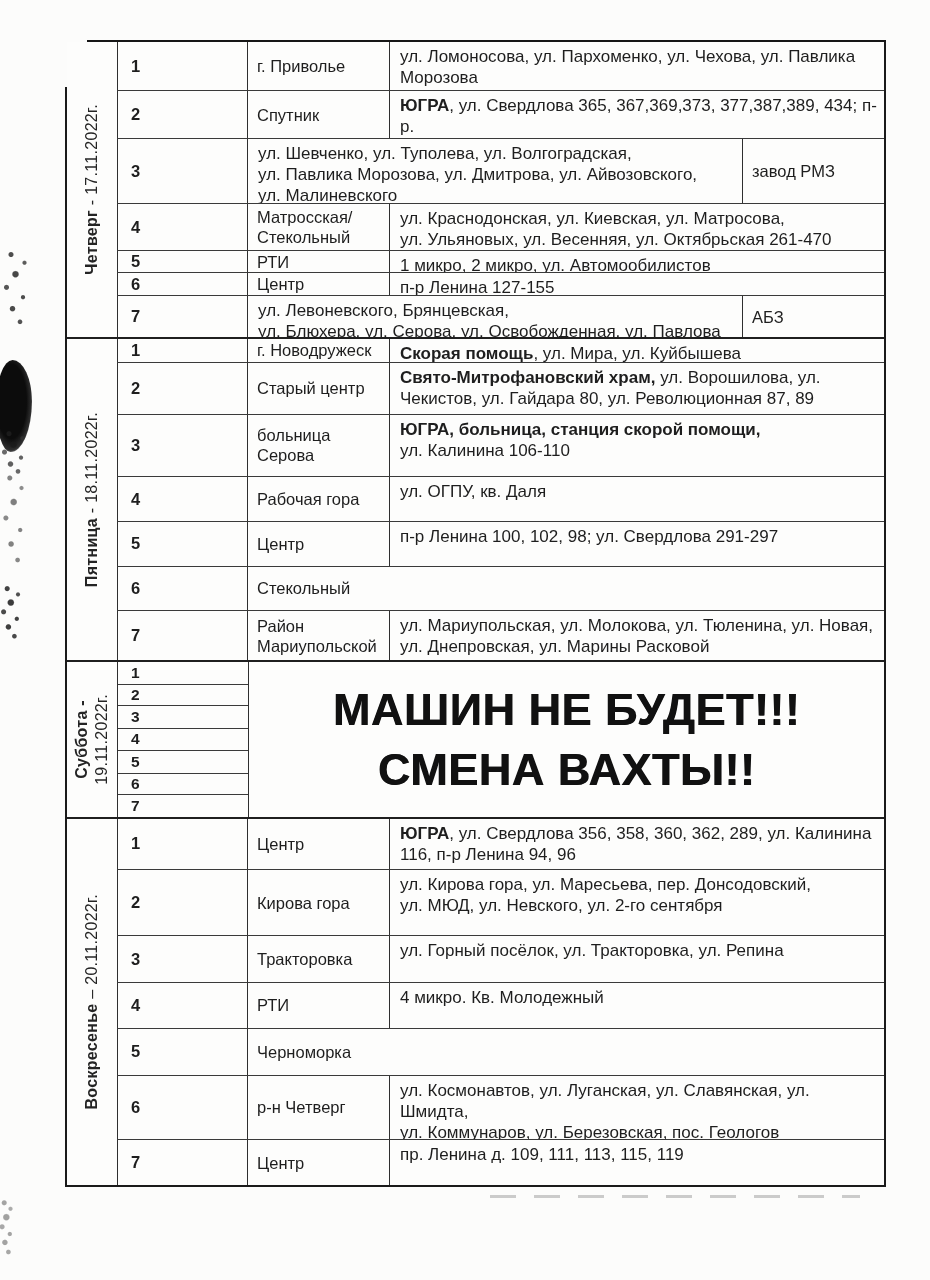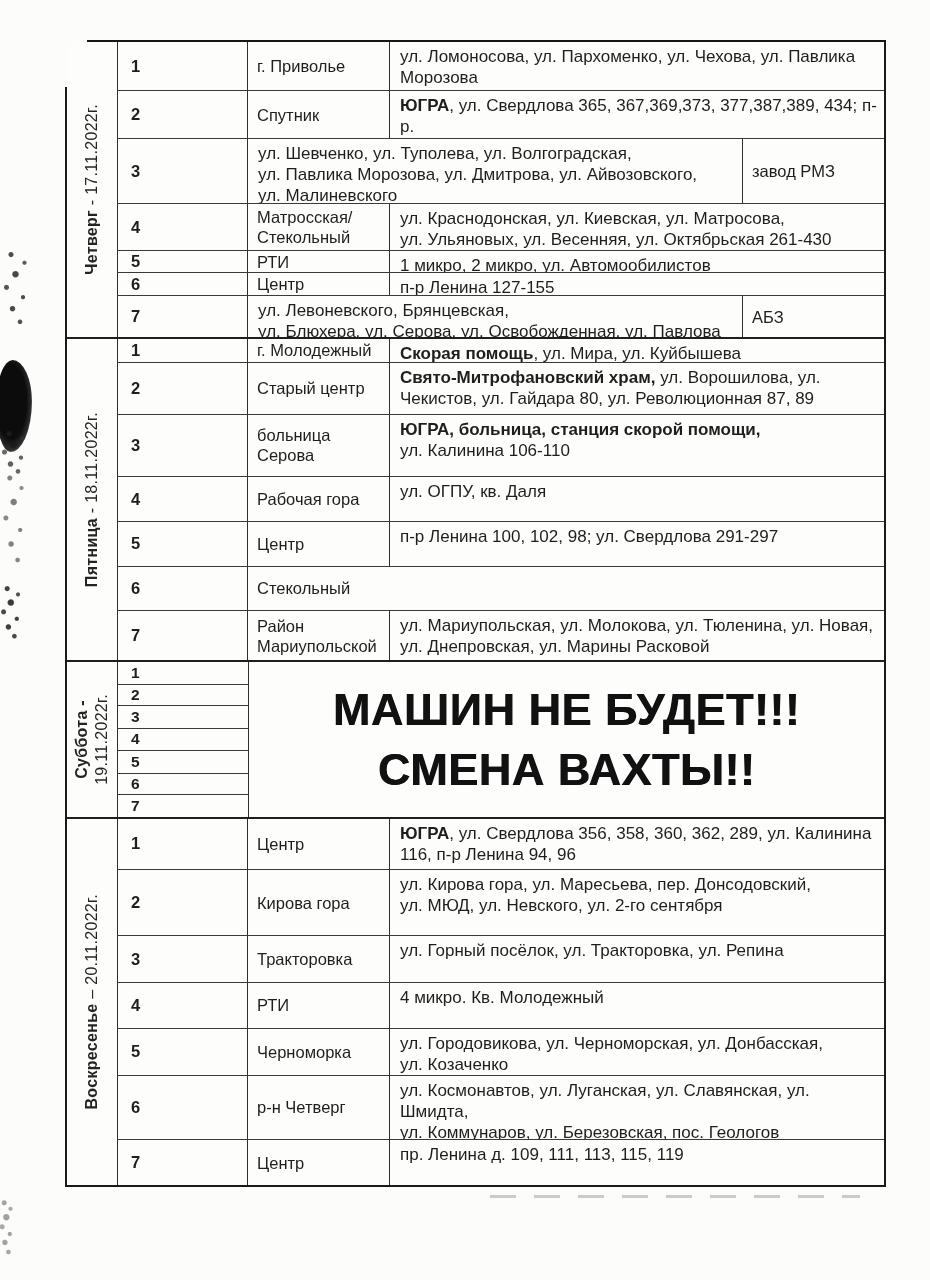--- a/index.html
+++ b/index.html
@@ -120,21 +120,21 @@
             <div class="cell streets-cell"><span class="b"></span><span class="">ул. Шевченко, ул. Туполева, ул. Волгоградская,
 ул. Павлика Морозова, ул. Дмитрова, ул. Айвозовского,
 ул. Малиневского</span></div>
             <div class="cell place-cell">завод РМЗ</div>
           </div>
           <div class="trow bt" style="height: 47px;">
             <div class="cell num-cell">4</div>
             <div class="cell place-cell">Матросская/
 Стекольный</div>
             <div class="cell streets-cell"><span class="b"></span><span class="">ул. Краснодонская, ул. Киевская, ул. Матросова,
-ул. Ульяновых, ул. Весенняя, ул. Октябрьская 261-430</span></div>
+ул. Ульяновых, ул. Весенняя, ул. Октябрьская 261-470</span></div>
           </div>
           <div class="trow bt" style="height: 22px;">
             <div class="cell num-cell">5</div>
             <div class="cell place-cell">РТИ</div>
             <div class="cell streets-cell"><span class="b"></span><span class="">1 микро, 2 микро, ул. Автомообилистов</span></div>
           </div>
           <div class="trow bt" style="height: 23px;">
             <div class="cell num-cell">6</div>
             <div class="cell place-cell">Центр</div>
             <div class="cell streets-cell"><span class="b"></span><span class="">п-р Ленина 127-155</span></div>
@@ -148,21 +148,21 @@
         </div>
     </div>
 
     <div class="block bt" style="height:323px">
       <div class="cell day-cell">
         <div class="day-label"><span class="b">Пятница </span><span>- 18.11.2022г.</span></div>
       </div>
       <div class="rows">
           <div class="trow" style="height: 23px;">
             <div class="cell num-cell">1</div>
-            <div class="cell place-cell">г. Молодежный</div>
+            <div class="cell place-cell">г. Новодружеск</div>
             <div class="cell streets-cell"><span class="b">Скорая помощь</span><span class="">, ул. Мира, ул. Куйбышева</span></div>
           </div>
           <div class="trow bt" style="height: 52px;">
             <div class="cell num-cell">2</div>
             <div class="cell place-cell">Старый центр</div>
             <div class="cell streets-cell"><span class="b">Свято-Митрофановский храм,</span><span class=""> ул. Ворошилова, ул.
 Чекистов, ул. Гайдара 80, ул. Революционная 87, 89</span></div>
           </div>
           <div class="trow bt" style="height: 63px;">
             <div class="cell num-cell">3</div>
@@ -237,22 +237,20 @@
             <div class="cell streets-cell"><span class="b"></span><span class="">ул. Горный посёлок, ул. Тракторовка, ул. Репина</span></div>
           </div>
           <div class="trow bt" style="height: 46px;">
             <div class="cell num-cell">4</div>
             <div class="cell place-cell">РТИ</div>
             <div class="cell streets-cell"><span class="b"></span><span class="">4 микро. Кв. Молодежный</span></div>
           </div>
           <div class="trow bt" style="height: 47px;">
             <div class="cell num-cell">5</div>
             <div class="cell place-cell">Черноморка</div>
-            <div class="cell streets-cell"><span class="b"></span><span class="">ул. Городовикова, ул. Черноморская, ул. Донбасская,
-ул. Козаченко</span></div>
           </div>
           <div class="trow bt" style="height: 65px;">
             <div class="cell num-cell">6</div>
             <div class="cell place-cell">р-н Четверг</div>
             <div class="cell streets-cell"><span class="b"></span><span class="">ул. Космонавтов, ул. Луганская, ул. Славянская, ул. Шмидта,
 ул. Коммунаров, ул. Березовская, пос. Геологов</span></div>
           </div>
           <div class="trow bt" style="height: 46px;">
             <div class="cell num-cell">7</div>
             <div class="cell place-cell">Центр</div>

